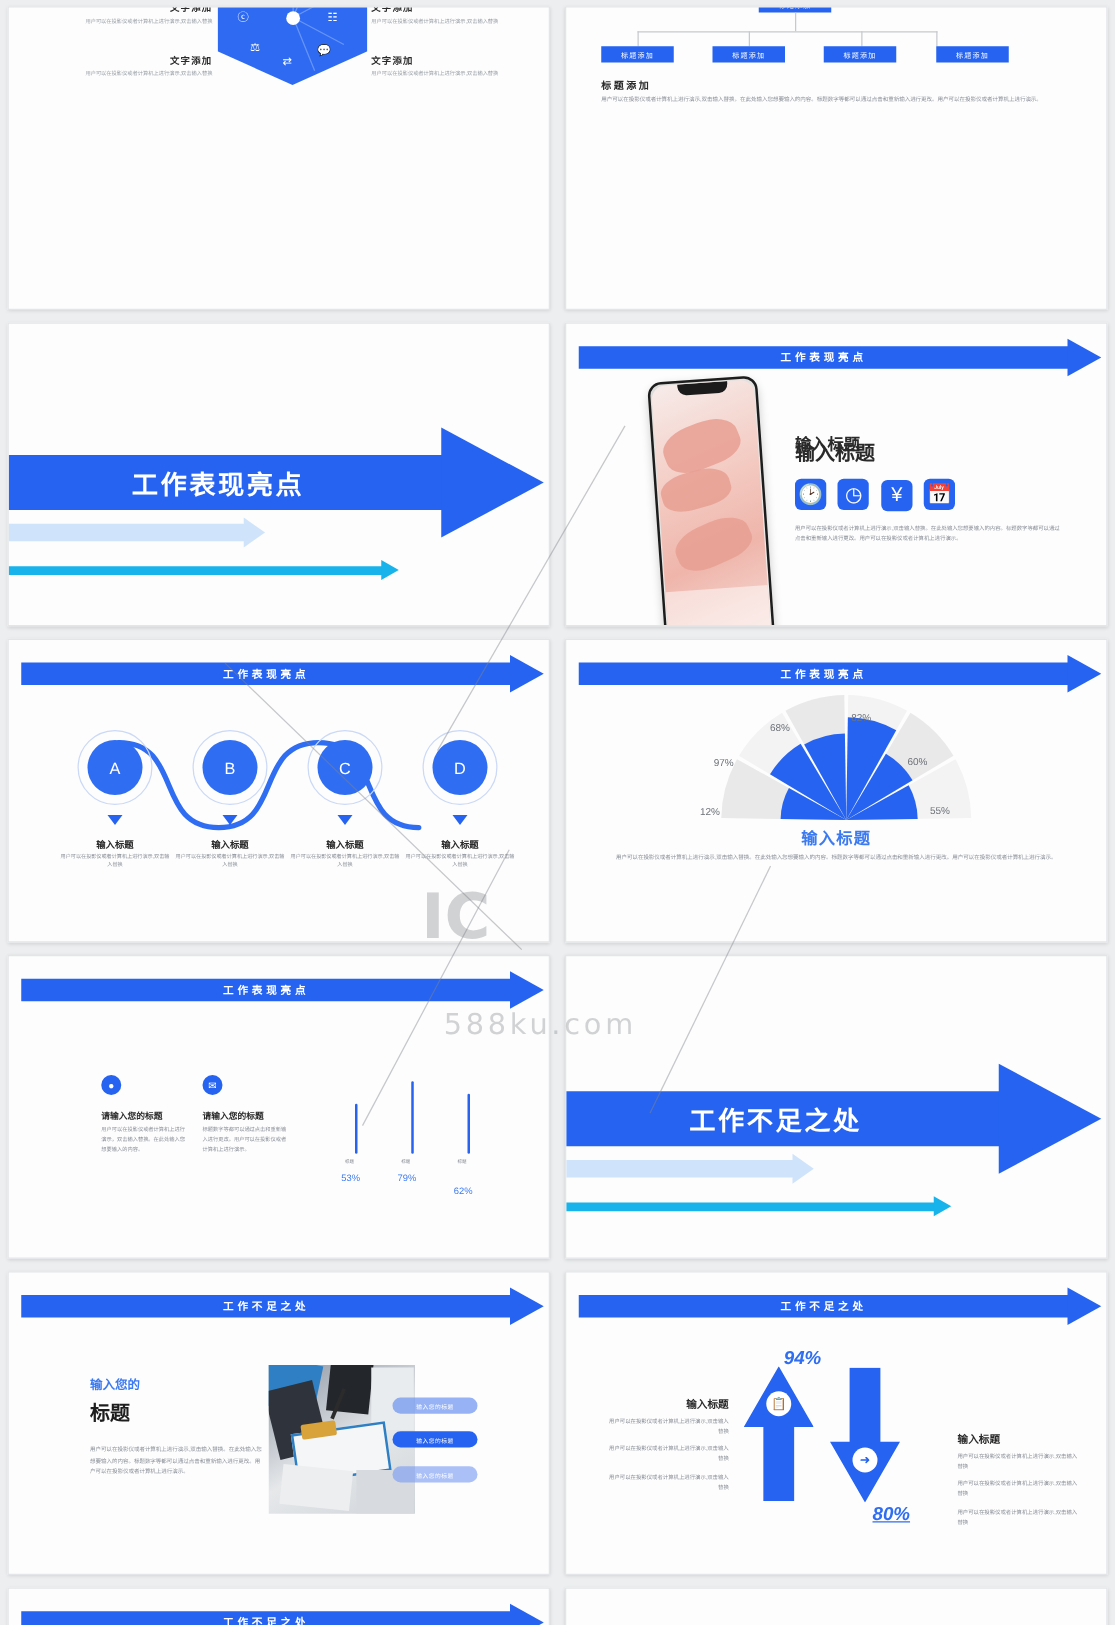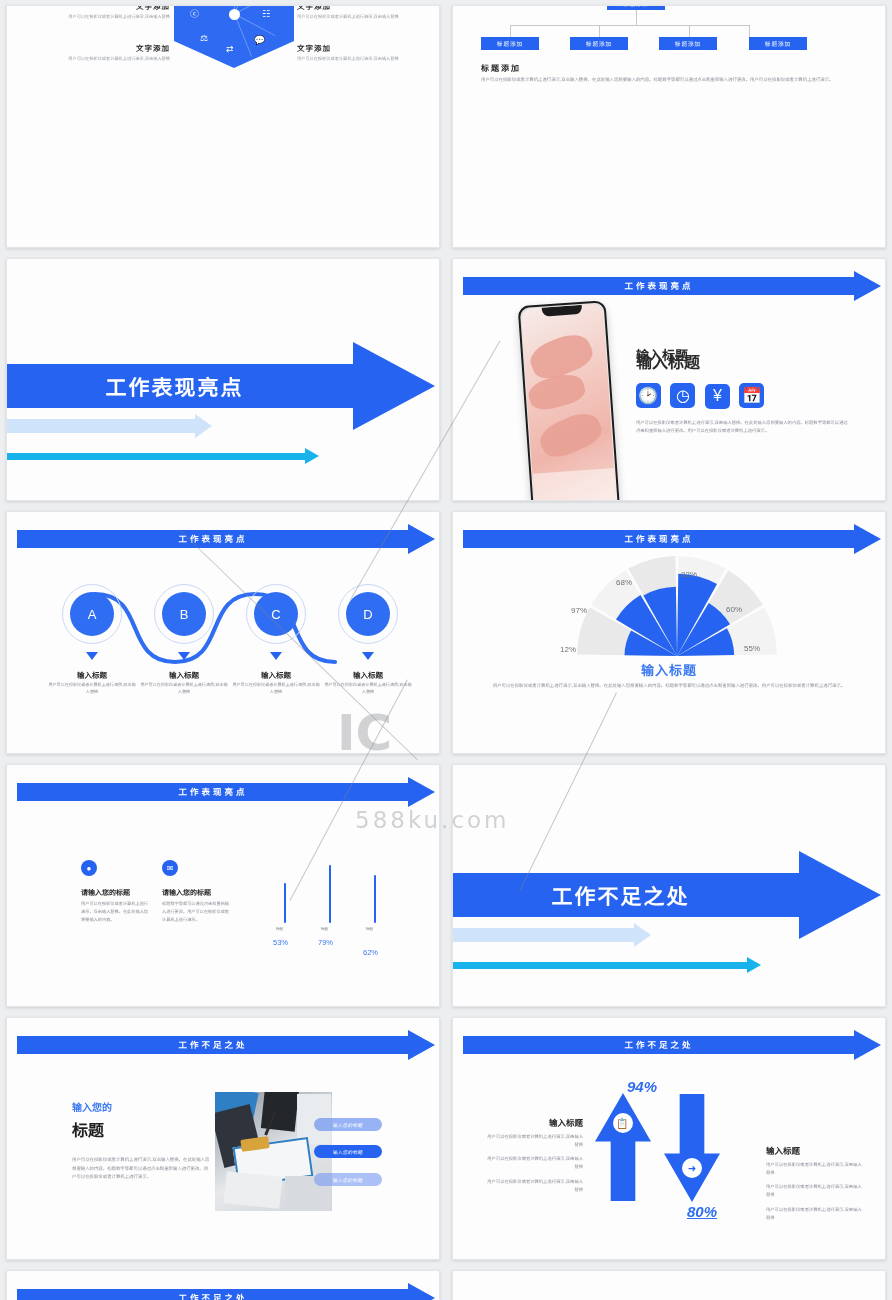--- a/index.html
+++ b/index.html
@@ -439,21 +439,21 @@
           <div class="tip"></div>
         <div class="t">工作不足之处</div>
       </div>
 
       <div class="uparrow" style="left:142px;top:75px;"></div>
       <div class="downarrow" style="left:211px;top:76px;"></div>
       <div class="wcirc" style="position:absolute;left:160px;top:95px;">📋</div>
       <div class="wcirc" style="position:absolute;left:229px;top:140px;">➜</div>
 
       <span class="pctI" style="left:174px;top:60px;">94%</span>
-      <span class="pctI" style="left:234px;top:185px;text-decoration:underline;">80%</span>
+      <span class="pctI" style="left:245px;top:185px;text-decoration:underline;">80%</span>
 
       <div style="position:absolute;left:30px;top:98px;width:100px;text-align:right;">
         <div class="h-cn" style="font-size:8.5px;margin-bottom:5px;">输入标题</div>
         <div class="body-cn" style="font-size:4.3px;line-height:1.8;margin-bottom:7px;">用户可以在投影仪或者计算机上进行演示,双击输入替换</div>
         <div class="body-cn" style="font-size:4.3px;line-height:1.8;margin-bottom:7px;">用户可以在投影仪或者计算机上进行演示,双击输入替换</div>
         <div class="body-cn" style="font-size:4.3px;line-height:1.8;">用户可以在投影仪或者计算机上进行演示,双击输入替换</div>
       </div>
 
       <div style="position:absolute;left:313px;top:126px;width:100px;text-align:left;">
         <div class="h-cn" style="font-size:8.5px;margin-bottom:5px;">输入标题</div>

